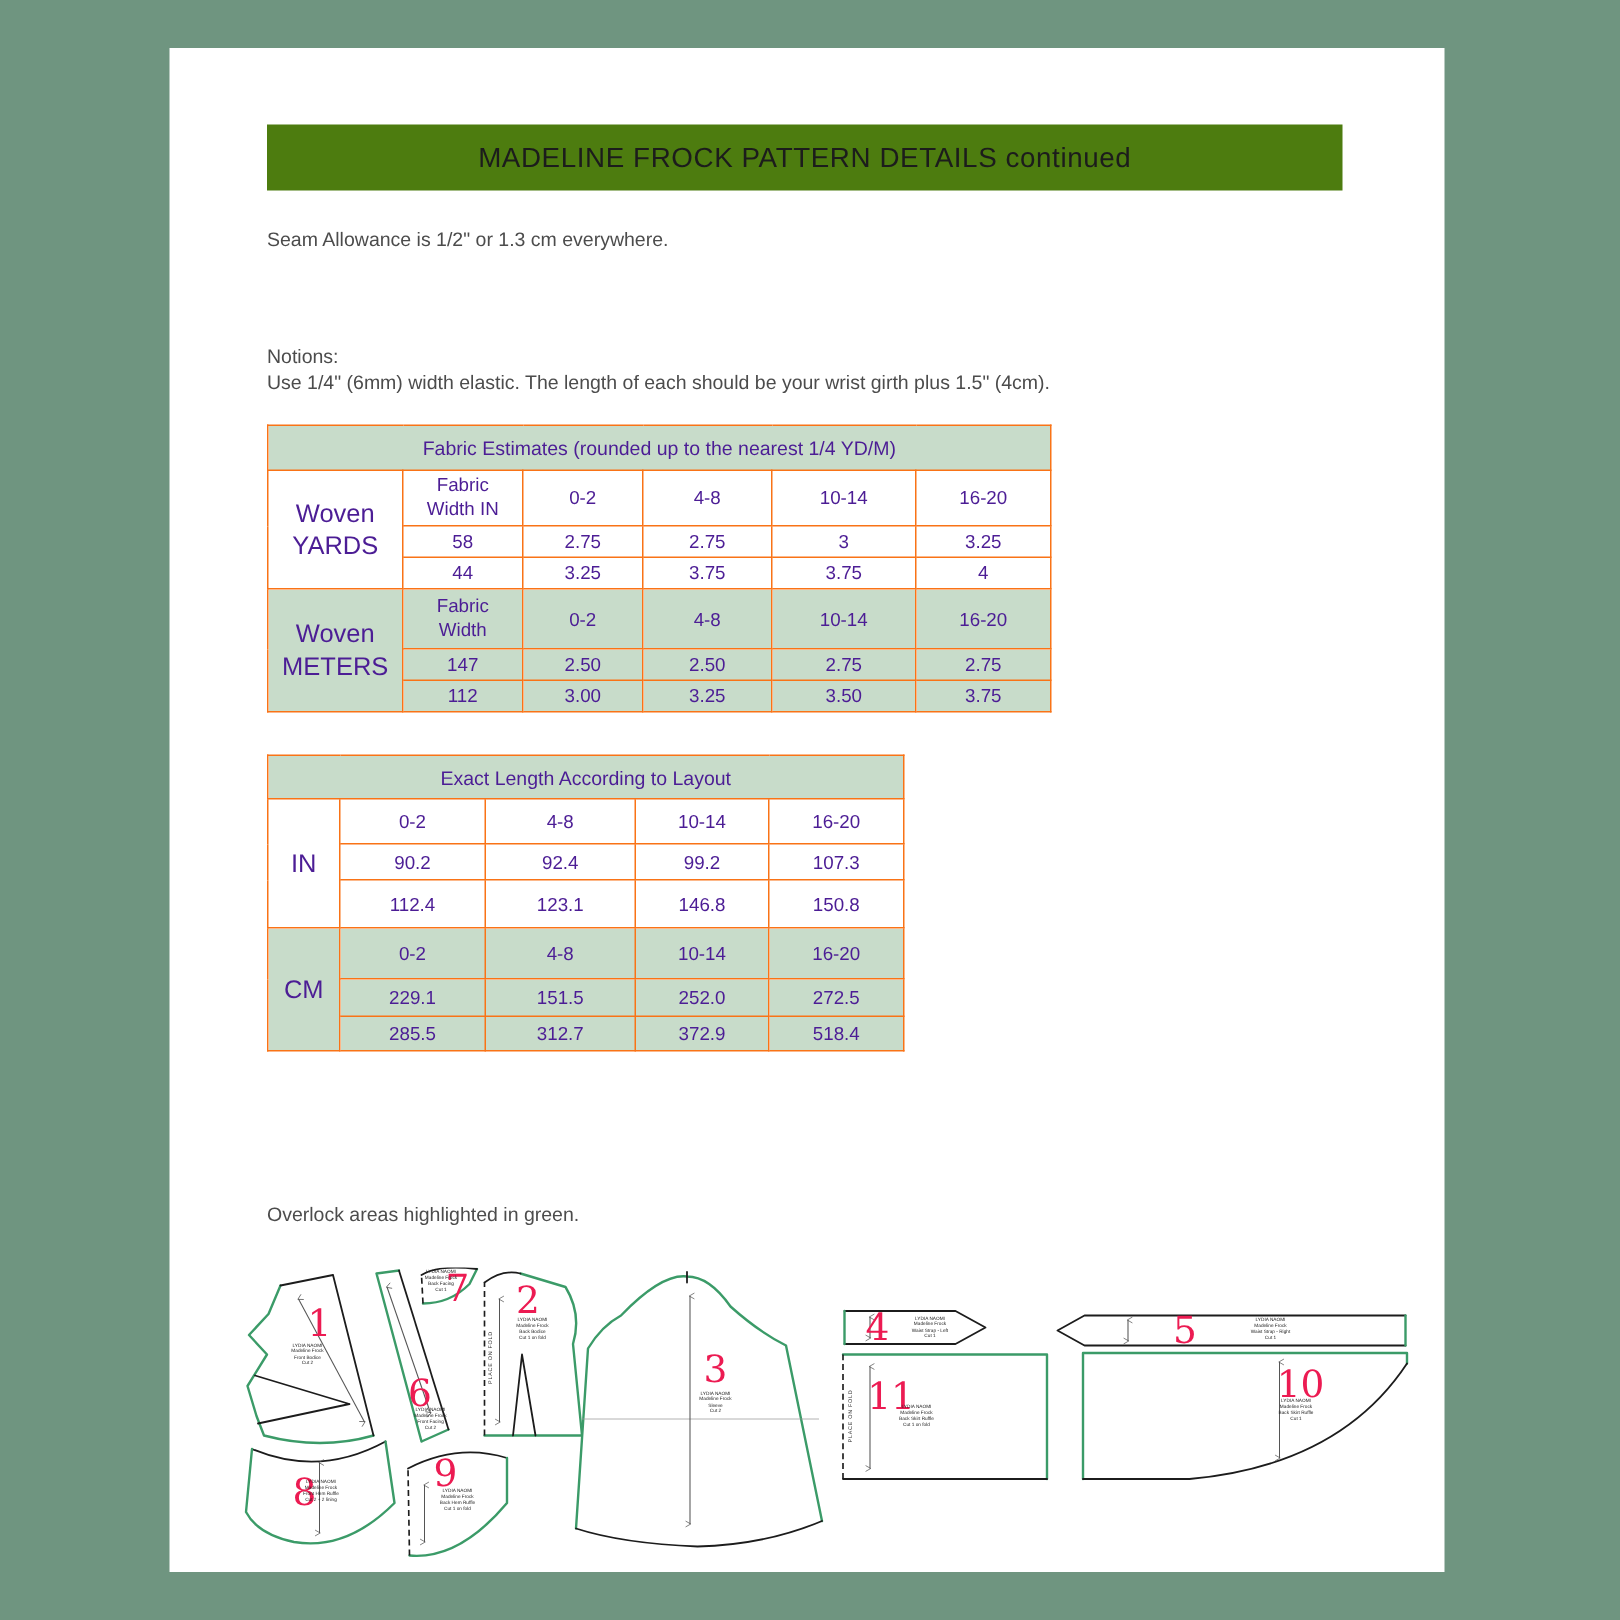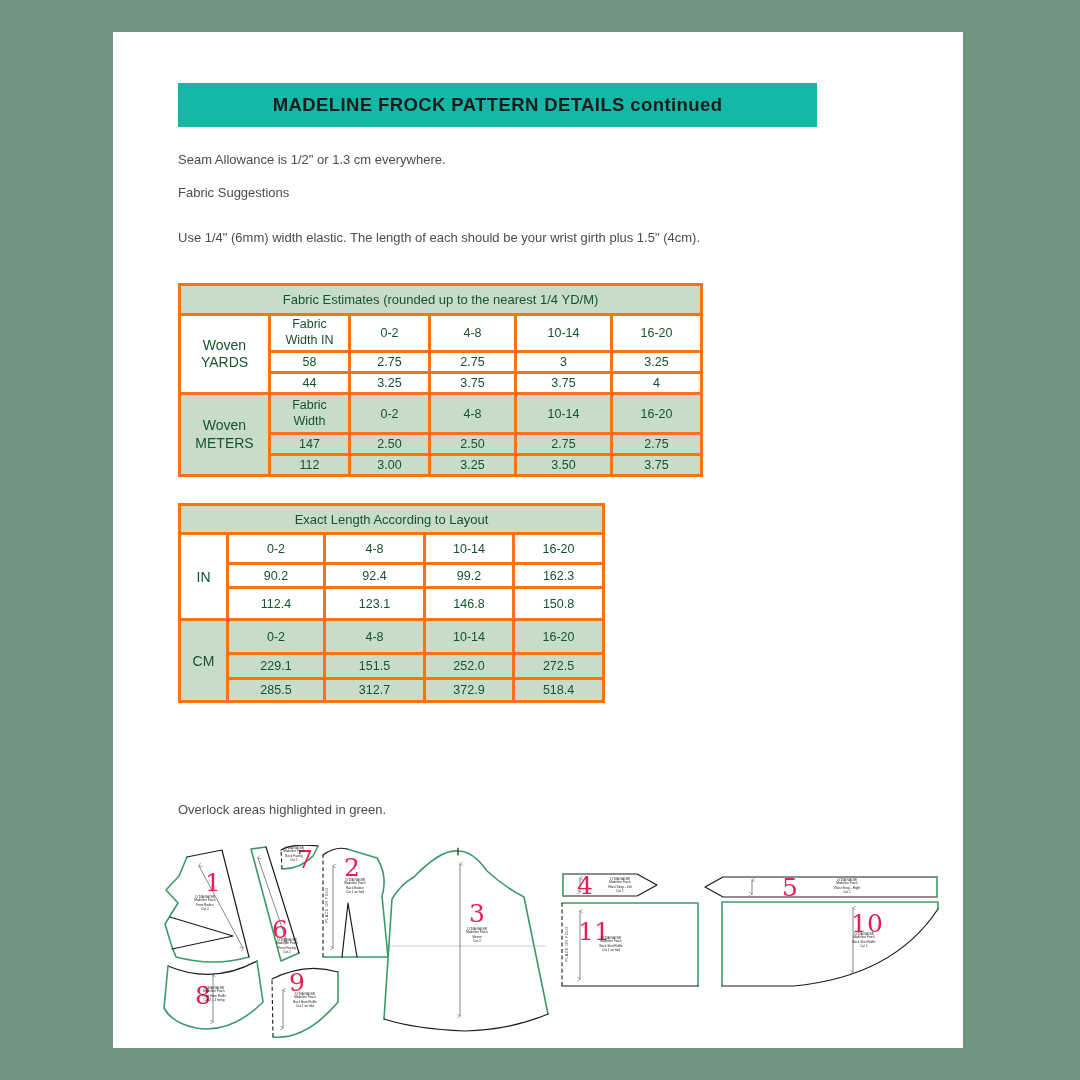--- a/index.html
+++ b/index.html
@@ -1,31 +1,31 @@
 <!DOCTYPE html>
 <html><head>
 <meta charset="utf-8">
 <style>
   html,body{margin:0;padding:0}
   body{width:1080px;height:1080px;background:#6F9580;position:relative;
        font-family:"Liberation Sans",sans-serif}
   .page{position:absolute;left:113px;top:32px;width:850px;height:1016px;
         background:#ffffff;overflow:hidden}
-  .banner{position:absolute;left:65px;width:639px;height:44px;background:#14b8a6;
+  .banner{position:absolute;left:65px;width:717px;height:44px;background:#4d7c0f;
           display:flex;align-items:center;justify-content:center;
-          color:#1c1c1c;font-weight:bold}
+          color:#1c1c1c;font-weight:normal}
   #banner1{top:51px;font-size:18.5px;letter-spacing:.4px}
   #banner2{top:701px;font-size:21px;letter-spacing:.3px}
   .para{position:absolute;left:65px;color:#4c4c4c;font-size:13px;line-height:16.5px}
   
   table{border-collapse:collapse;table-layout:fixed;position:absolute}
-  td{border:3px solid #f97316;text-align:center;vertical-align:middle;
-     font-size:12.5px;color:#14532d;padding:0;overflow:hidden}
+  td{border:1px solid #f97316;text-align:center;vertical-align:middle;
+     font-size:12.5px;color:#4c1d95;padding:0;overflow:hidden}
   tr.green td{background:#C8DCCA}
-  td.rl{font-size:14px}
+  td.rl{font-size:17px}
   .pre{white-space:pre-line;line-height:1.25}
   .ttitle{font-size:13px}
   #fabricTable{left:65px;top:251px;width:522px}
   #lengthTable{left:65px;top:471px;width:424px}
   
   .diagram{position:absolute;left:45px;top:813px;width:790px;height:203px}
   .diagram svg{position:absolute;left:0;top:0}
   .num{position:absolute;transform:translate(-50%,-50%);color:#EC1B52;
        font-family:"DejaVu Serif",serif;font-size:25px;line-height:1;font-weight:500}
   .plabel{position:absolute;transform:translate(-50%,-50%) scale(.9);
@@ -48,24 +48,24 @@
 
   <div id="banner1" class="banner">
     <span>MADELINE FROCK PATTERN DETAILS continued</span>
   </div>
 
   <div class="para" style="top:120px">
     <span>Seam Allowance is 1/2" or 1.3 cm everywhere.</span>
   </div>
 
   <div class="para" style="top:153px">
-    <div>Fabric Suggestions</div>
   </div>
 
   <div class="para" style="top:198px">
+    <div>Notions:</div>
     <div>Use 1/4" (6mm) width elastic. The length of each should be your wrist girth plus 1.5" (4cm).</div>
   </div>
 
   <table id="fabricTable">
     <colgroup>
         <col style="width:90px">
         <col style="width:80px">
         <col style="width:80px">
         <col style="width:86px">
         <col style="width:96px">
@@ -142,21 +142,21 @@
         <td rowspan="3" class="rl">IN</td>
         <td>0-2</td>
         <td>4-8</td>
         <td>10-14</td>
         <td>16-20</td>
       </tr>
       <tr style="height:24px">
         <td>90.2</td>
         <td>92.4</td>
         <td>99.2</td>
-        <td>162.3</td>
+        <td>107.3</td>
       </tr>
       <tr style="height:32px">
         <td>112.4</td>
         <td>123.1</td>
         <td>146.8</td>
         <td>150.8</td>
       </tr>
       <tr class="green" style="height:34px">
         <td rowspan="3" class="rl">CM</td>
         <td>0-2</td>

